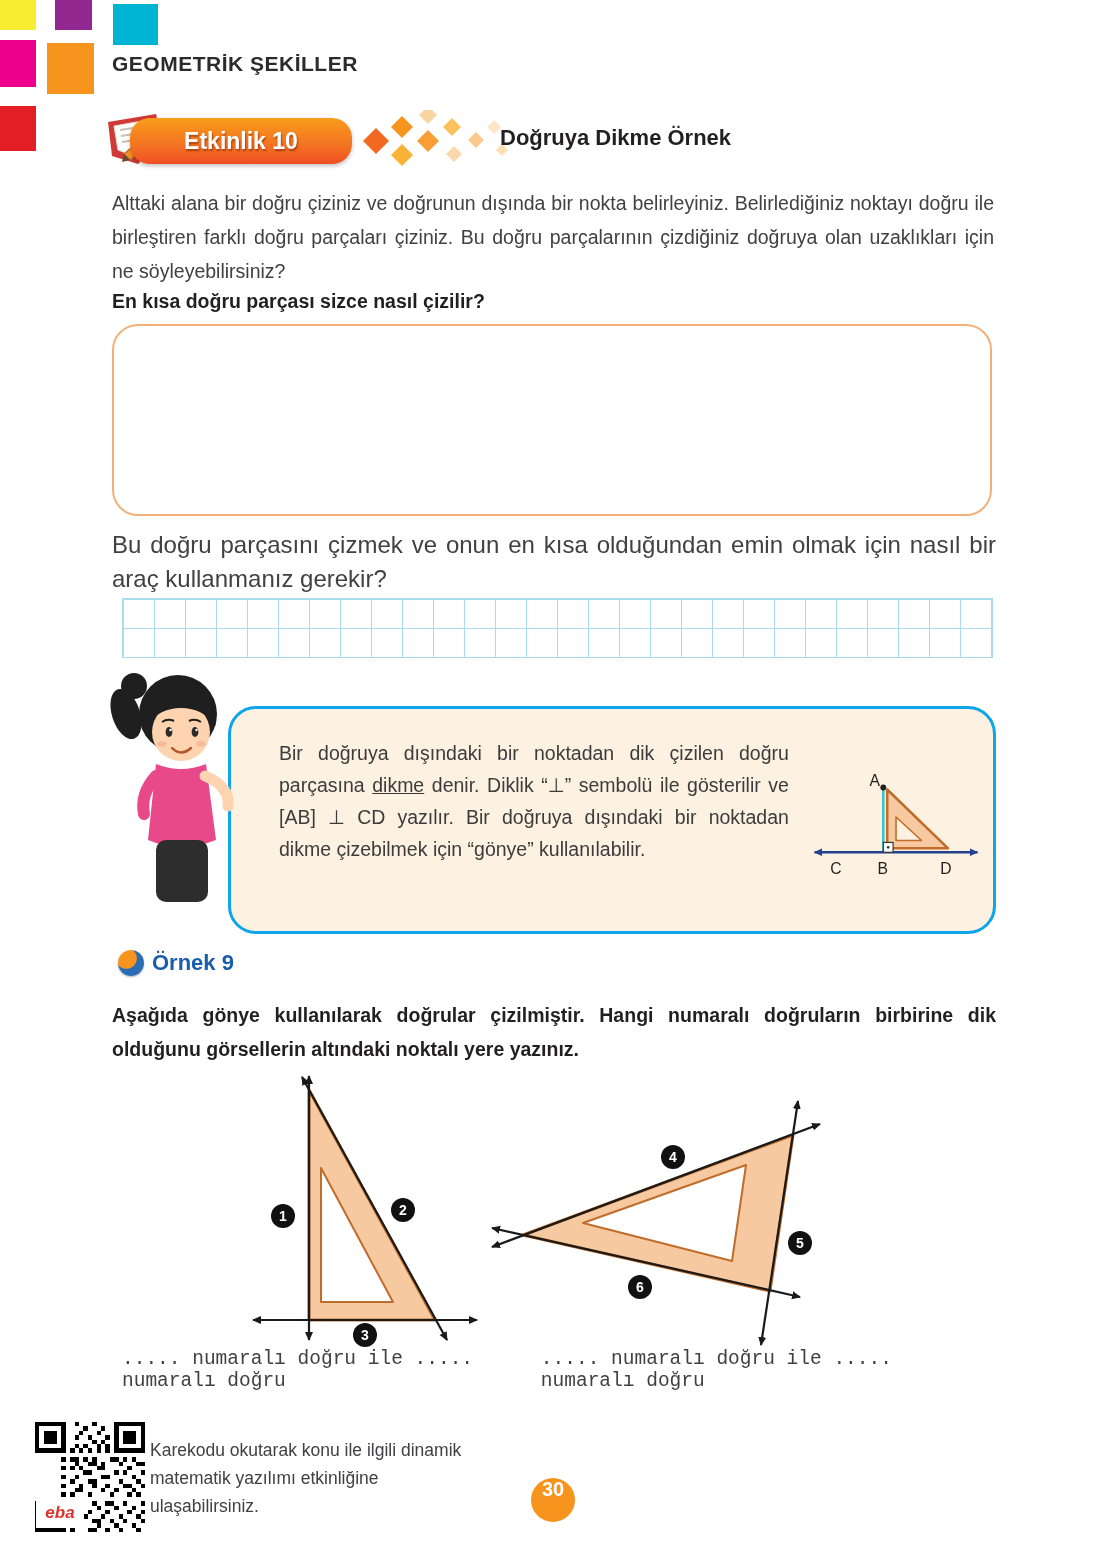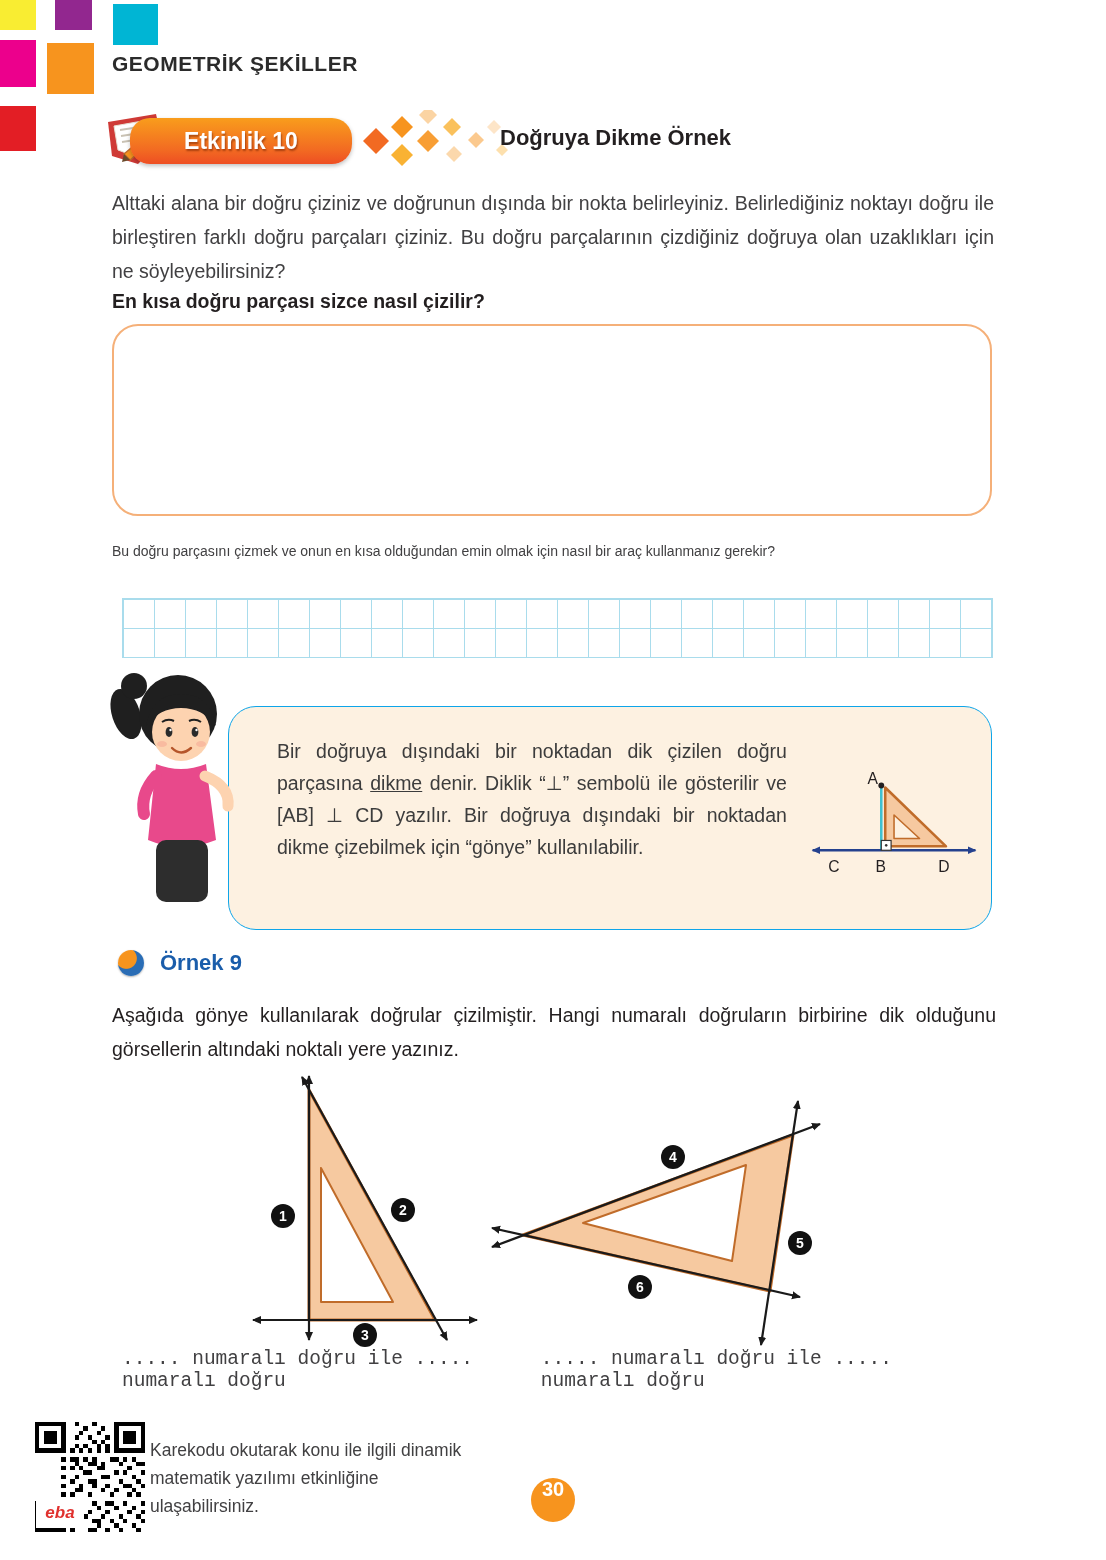--- a/index.html
+++ b/index.html
@@ -42,57 +42,57 @@
     text-align:justify;color:#414042;
   }
   .bold-q{left:112px;top:290px;width:882px;font-size:19.5px;font-weight:bold;color:#231f20;}
 
   .answer-box{
     left:112px;top:324px;width:876px;height:188px;
     border:2px solid #f5b079;border-radius:26px;background:#fff;
   }
 
   .tool-q{
-    left:112px;top:528px;width:884px;font-size:14px;line-height:34px;
-    text-align:justify;color:#414042;margin-top:6px;
+    left:112px;top:528px;width:884px;font-size:24px;line-height:34px;
+    text-align:justify;color:#414042;
   }
 
   .grid-area{
     left:122px;top:598px;width:869px;height:58px;
     border:1px solid #a9dcec;
     background-image:
       linear-gradient(#a9dcec 1px, transparent 1px),
       linear-gradient(90deg,#a9dcec 1px, transparent 1px);
     background-size:31px 29px;
   }
 
   .character{left:104px;top:664px;z-index:3;}
   .bubble{
     left:228px;top:706px;width:762px;height:222px;background:#fdf1e1;
-    border:1px solid #0ea5e9;border-radius:28px;z-index:2;
+    border:3px solid #0ea5e9;border-radius:28px;z-index:2;
     display:flex;align-items:flex-start;
   }
   .bubble-text{
     margin:28px 8px 0 48px;width:520px;font-size:19.5px;line-height:32px;
     text-align:justify;color:#3c3c3c;
   }
   .bubble-text .u{text-decoration:underline;}
   .bubble-diagram{margin-top:26px;}
 
-  .ornek-row{left:118px;top:950px;display:flex;align-items:flex-start;gap:16px;}
+  .ornek-row{left:118px;top:950px;display:flex;align-items:flex-start;gap:8px;}
   .ornek-icon{
     width:26px;height:26px;border-radius:50%;display:inline-block;
     background:radial-gradient(circle at 32% 32%, #f7941e 0 40%, #2a6db5 44%);
     box-shadow:0 1px 2px rgba(0,0,0,.3);
   }
   .ornek-label{font-size:22px;font-weight:bold;color:#1a5dab;}
 
   .example-instruction{
     left:112px;top:998px;width:884px;font-size:19.5px;line-height:34px;
-    font-weight:normal;color:#231f20;text-align:justify;
+    font-weight:bold;color:#231f20;text-align:justify;
   }
 
   .fig1{left:245px;top:1068px;}
   .fig2{left:488px;top:1095px;}
 
   .answers-row{left:112px;top:1348px;width:884px;display:flex;}
   .answer-blank{font-size:19.5px;color:#414042;font-family:Liberation Mono, monospace;}
   .answer-blank.left{margin-left:10px;width:480px;}
   .answer-blank.right{margin-left:4px;}
 

